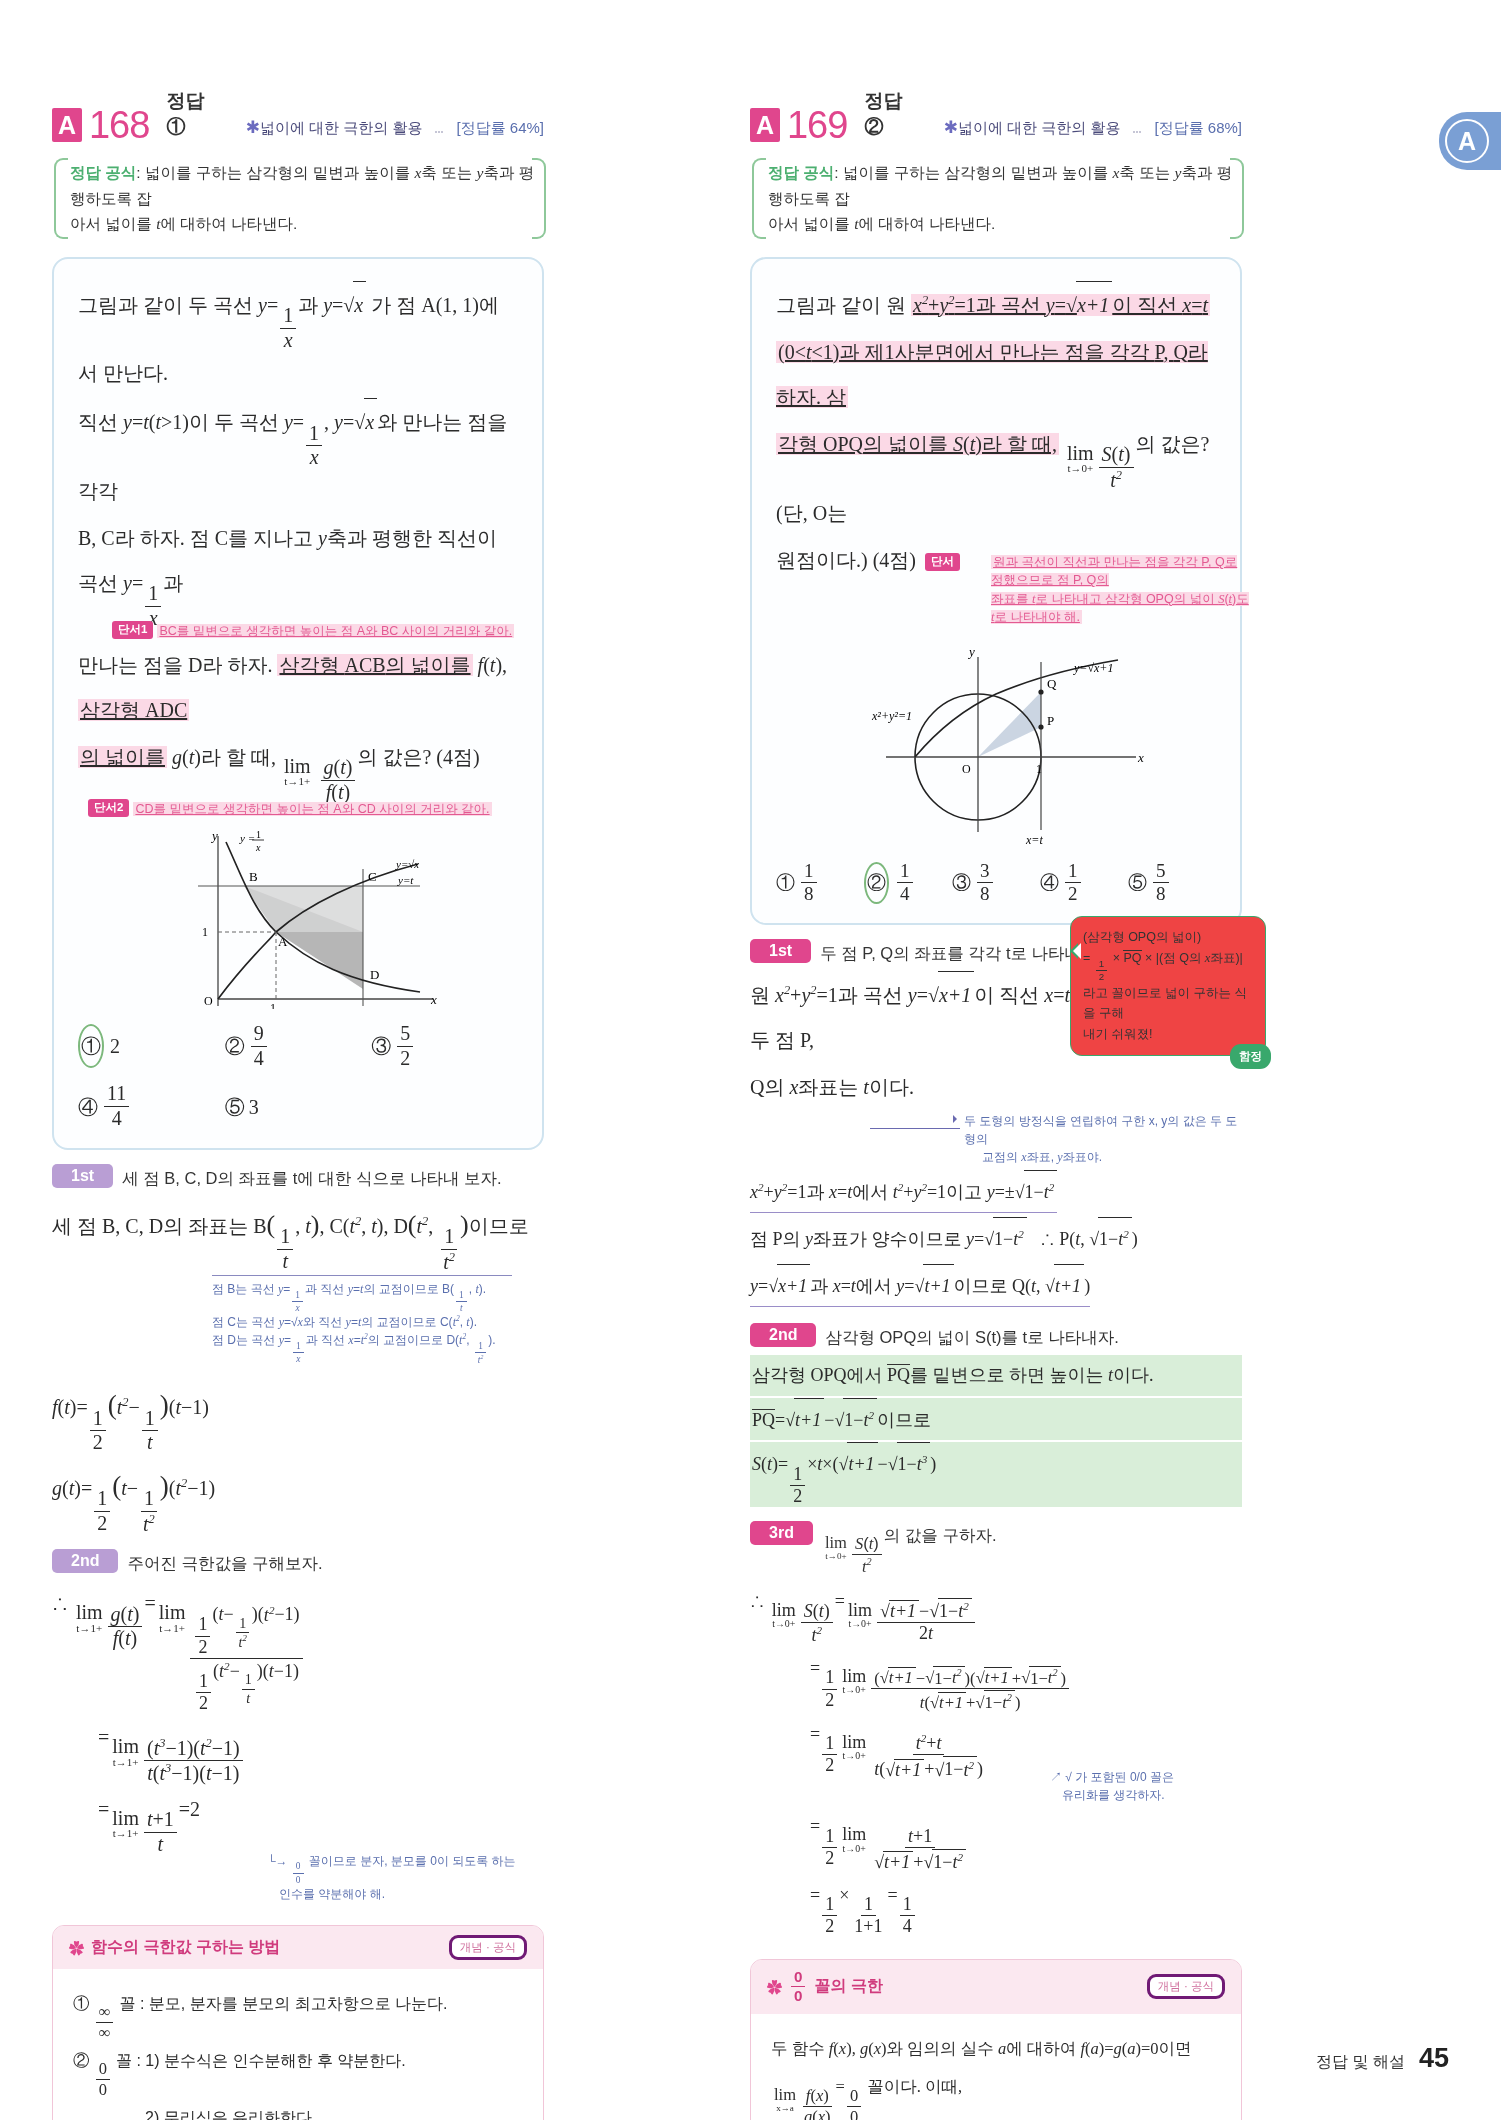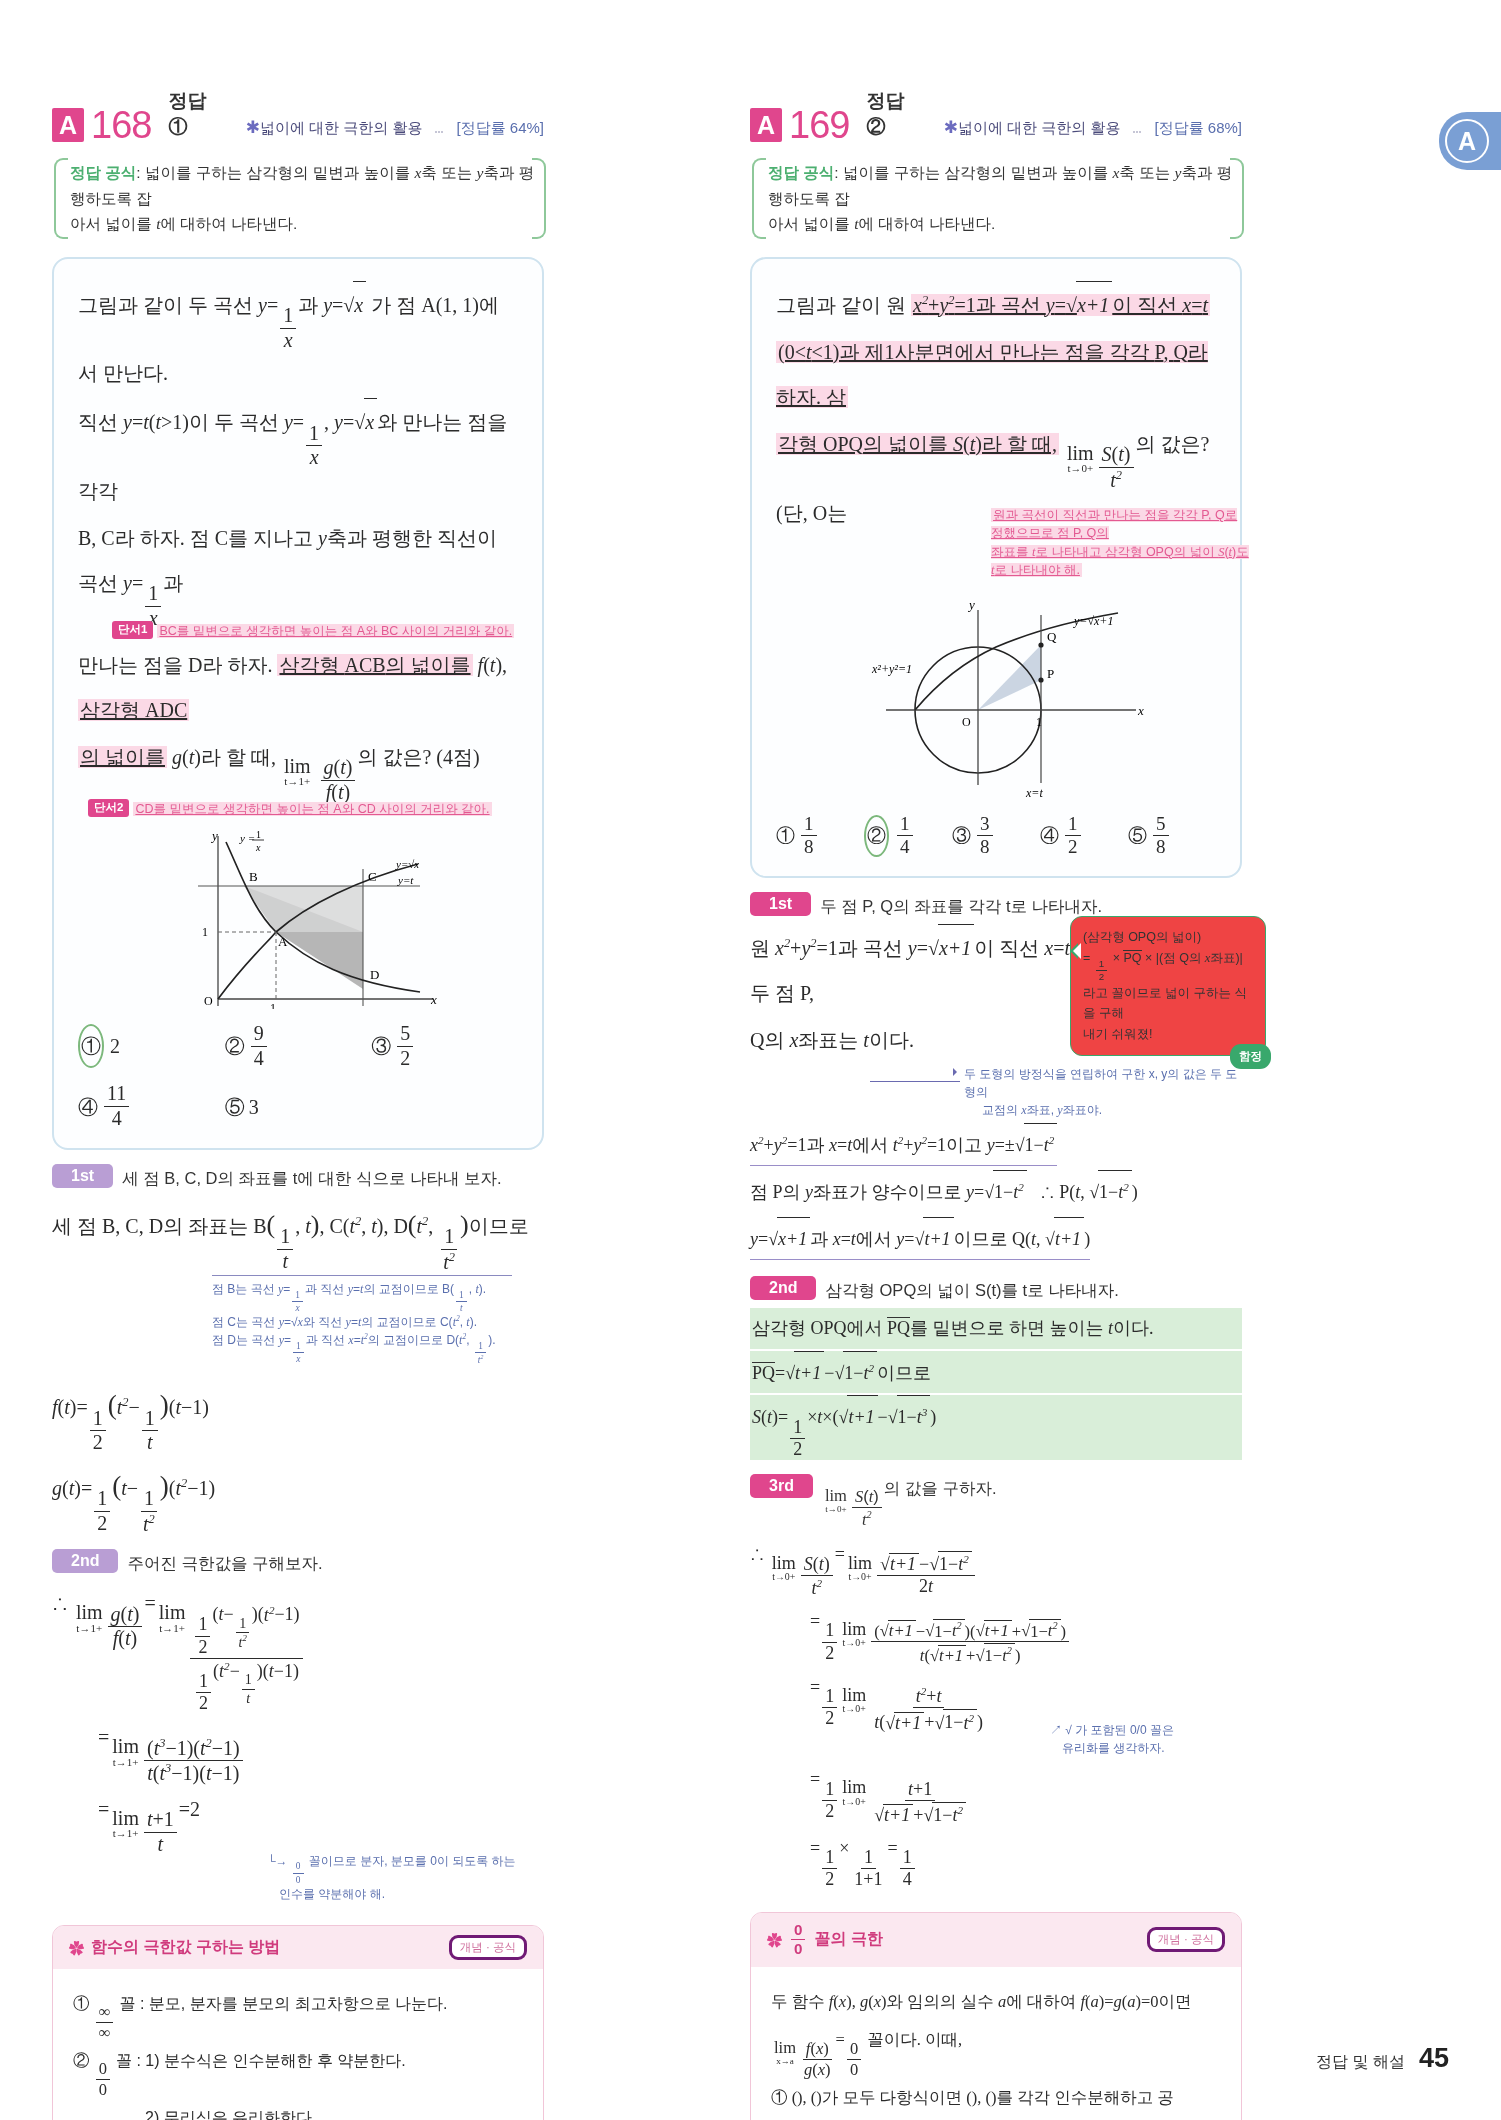--- a/index.html
+++ b/index.html
@@ -44,21 +44,21 @@
     font-weight:bold; font-size:25px;
     display:flex; align-items:center; justify-content:center;
     border-radius:2px;
   }
   .prob-num {
     color:#e0468d; font-size:38px; line-height:1;
     font-family:"Liberation Sans", sans-serif; letter-spacing:-1px;
     margin-bottom:-2px;
   }
   .prob-ans {
-    font-family:Liberation Serif, serif;
+    font-family:Liberation Mono, monospace;
     font-size:19px; font-weight:bold; color:#333;
     margin-left:10px; margin-bottom:2px;
   }
   .prob-topic {
     font-family:"Liberation Sans", sans-serif;
     font-size:15px; color:#4a4a7a; margin-left:12px; margin-bottom:4px;
     white-space:nowrap;
   }
   .prob-topic .star { color:#6b6bbf; font-size:17px; }
   .dots {
@@ -537,20 +537,24 @@
       </div>
       <div class="mathline">
         <span class="hl-pink">각형 <span class="mr">OPQ</span>의 넓이를 <span class="m">S</span>(<span class="m">t</span>)라 할 때,</span> <span class="lim">
             <span class="mr">lim</span>
             <span class="lb m">t→0+</span>
           </span><span class="frac">
             <span class="num"><span class="m">S</span>(<span class="m">t</span>)</span>
             <span class="den m">t<sup class="e">2</sup></span>
           </span>의 값은? (단, <span class="mr">O</span>는
       </div>
+      <div class="mathline">
+        원점이다.) (4점)
+        <span class="tag" style="margin-left:4px;">단서</span>
+      </div>
       <div class="hint-line" style="margin:-32px 0 4px 215px; width:260px;">
         <span class="hl-pink">원과 곡선이 직선과 만나는 점을 각각 P, Q로 정했으므로 점 P, Q의<br>좌표를 <span class="m">t</span>로 나타내고 삼각형 OPQ의 넓이 <span class="m">S</span>(<span class="m">t</span>)도 <span class="m">t</span>로 나타내야 해.</span>
       </div>
 
       <div class="fig">
         <svg width="340" height="215" viewBox="0 0 340 215">
 
           <polygon points="152,125 215,60 215,95" fill="#b9c7d8" opacity="0.75"></polygon>
 
           <circle cx="152" cy="125" r="63" fill="none" stroke="#222" stroke-width="1.6"></circle>

